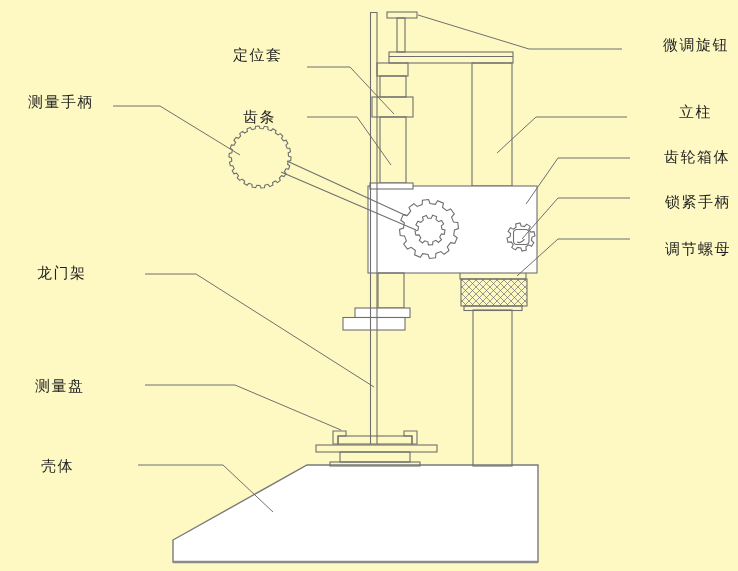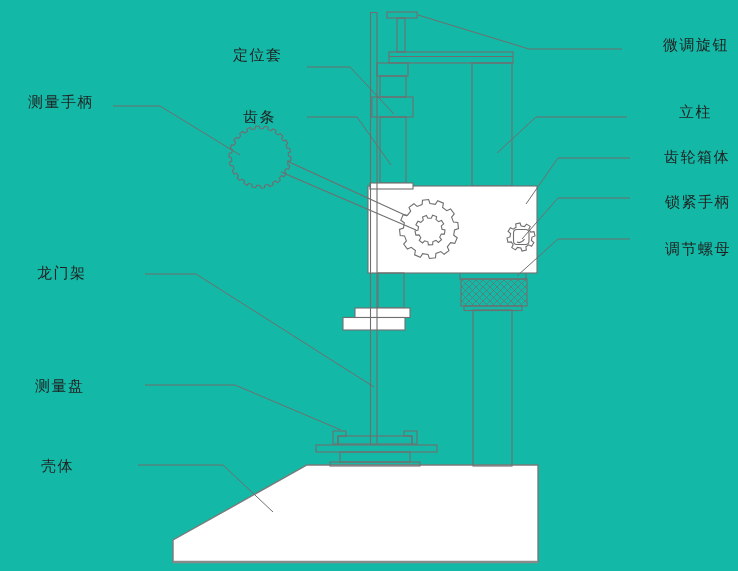--- a/index.html
+++ b/index.html
@@ -1,16 +1,16 @@
 <!DOCTYPE html>
 <html><head>
 <meta charset="utf-8">
 <style>
   html,body{margin:0;padding:0;background:#ffffff;}
-  .stage{position:relative;width:738px;height:571px;background:#14b8a6;overflow:hidden;
+  .stage{position:relative;width:738px;height:571px;background:#fef9c3;overflow:hidden;
          font-family:"Liberation Sans","DejaVu Sans",sans-serif;}
   svg{display:block;}
   text.lbl{font-size:15px;letter-spacing:1.5px;fill:#1f1f1f;}
 </style>
 </head>
 <body>
 
 <div class="stage">
 <svg width="738" height="571" viewBox="0 0 738 571">
   <defs>

